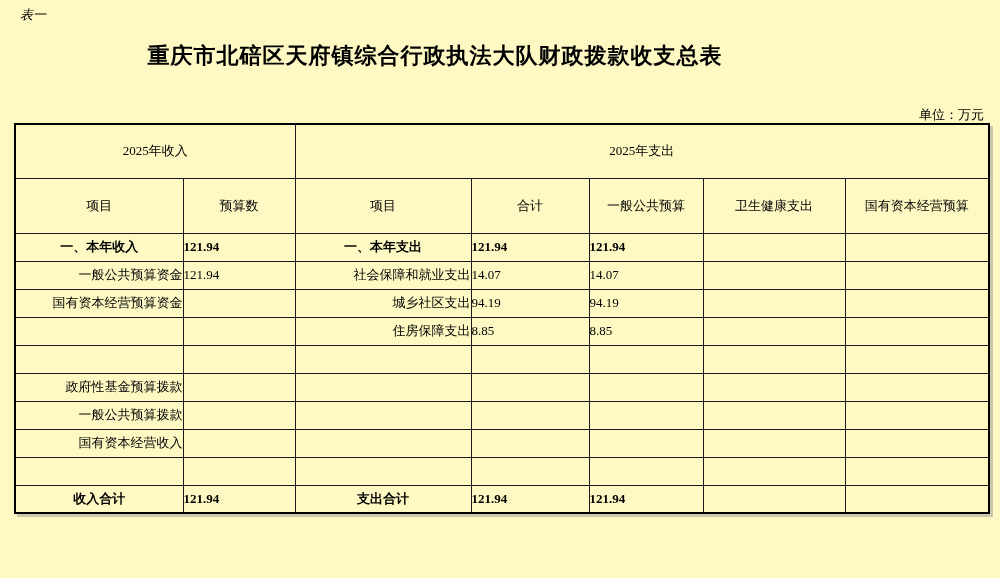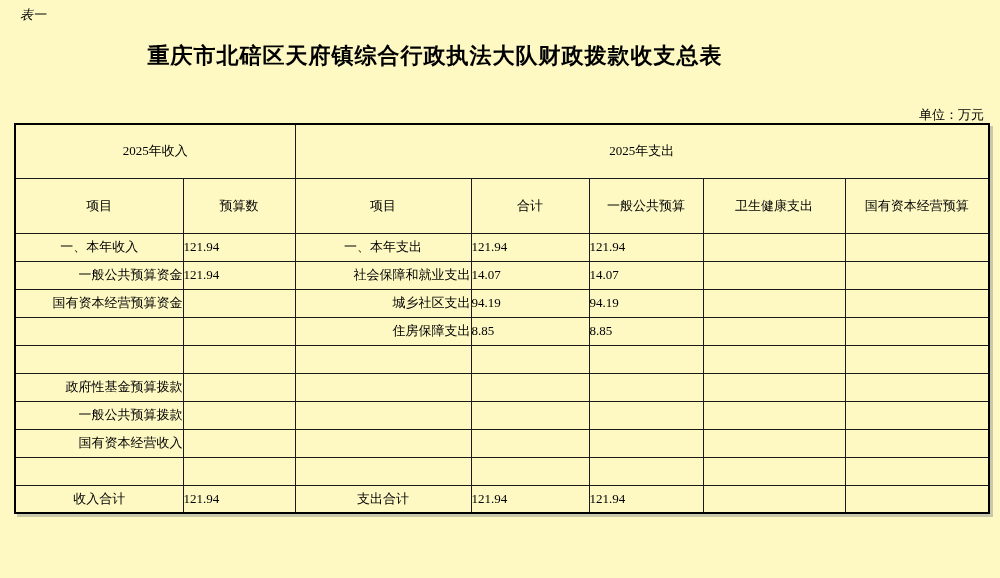--- a/index.html
+++ b/index.html
@@ -67,21 +67,21 @@
     overflow: hidden;
     white-space: nowrap;
     vertical-align: middle;
   }
   thead tr.group-row { height: 54px; }
   thead tr.col-row   { height: 55px; }
   tbody tr           { height: 28px; }
   th { text-align: center; }
   td.c-item { text-align: right;  padding-left: 6px; }
   td.c-num  { text-align: left; padding-right: 4px; }
-  tr.section td { font-weight: normal; }
+  tr.section td { font-weight: bold; }
   tr.section td.c-item { text-align: center; padding-left: 0; }
 </style>
 </head>
 <body>
 
 <div class="page">
 
   <div class="table-label">表一</div>
 
   <h1 class="title">重庆市北碚区天府镇综合行政执法大队财政拨款收支总表</h1>

